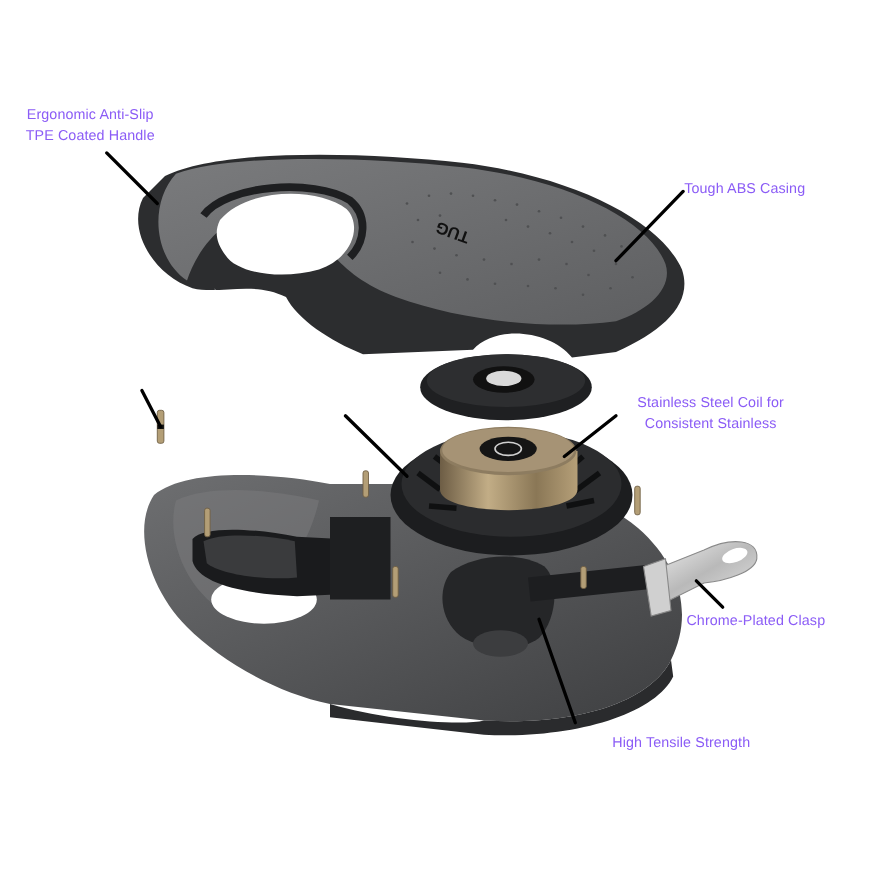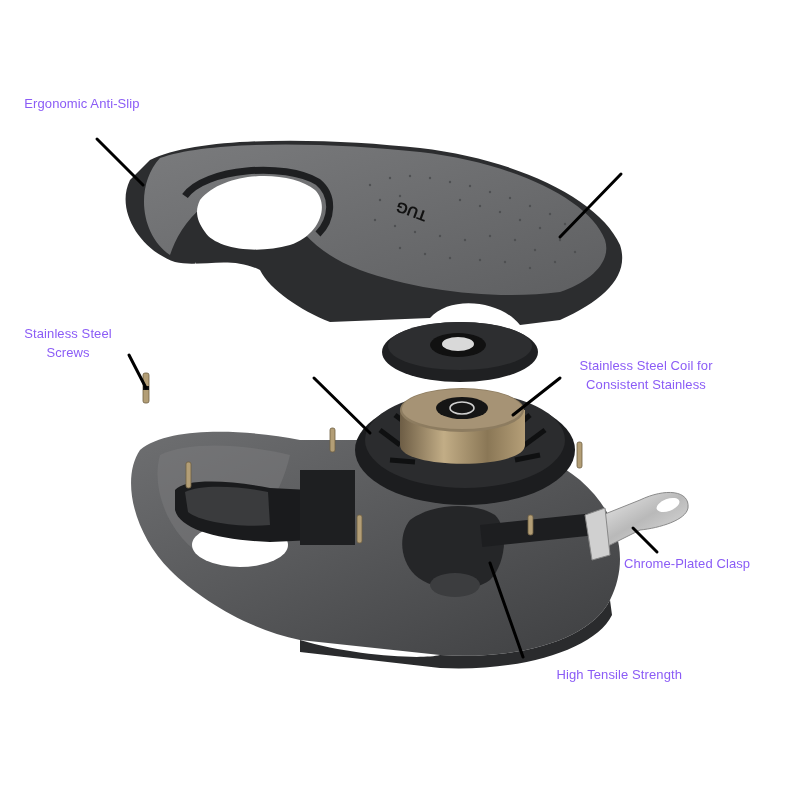--- a/index.html
+++ b/index.html
@@ -157,27 +157,27 @@
       <line x1="129" y1="355" x2="146" y2="388"></line>
       <line x1="314" y1="378" x2="370" y2="433"></line>
       <line x1="560" y1="378" x2="513" y2="415"></line>
       <line x1="657" y1="552" x2="633" y2="528"></line>
       <line x1="523" y1="657" x2="490" y2="563"></line>
     </g>
   </svg>
 
   <div class="label" style="left:2px; top:94px; width:160px;">
     <span>Ergonomic Anti-Slip</span>
+    <span>TPE Coated Handle</span>
   </div>
 
+  <div class="label" style="left:622px; top:161px; width:140px; text-align:left;">
+    <span>Tough ABS Casing</span>
+  </div>
 
-  <div class="label" style="left:5px; top:324px; width:126px;">
-    <span>Stainless Steel</span>
-    <span>Screws</span>
-  </div>
 
   <div class="label" style="left:148px; top:338px; width:210px;">
   </div>
 
   <div class="label" style="left:564px; top:356px; width:164px;">
     <span>Stainless Steel Coil for</span>
     <span>Consistent Stainless</span>
   </div>
 
   <div class="label" style="left:624px; top:554px; width:160px; text-align:left;">

